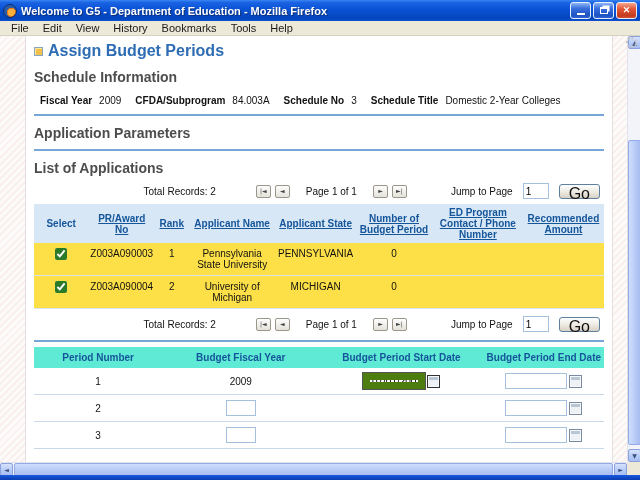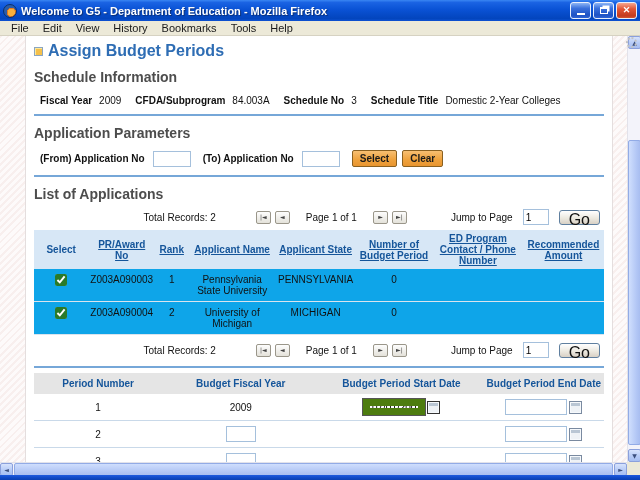--- a/index.html
+++ b/index.html
@@ -70,25 +70,25 @@
     border:1px solid #5f7f9f;border-radius:3px;font-size:16px;padding:0 9px;height:15px;
     font-family:"Liberation Sans",sans-serif;color:#111;}
 
   
   table{border-collapse:collapse;width:100%;margin-top:5px;}
   .apps th{background:#d7e7f6;color:#15559a;font-size:10px;font-weight:bold;padding:3px 2px;
     text-align:center;vertical-align:middle;}
   .apps th span{text-decoration:underline;cursor:pointer;}
   .apps td{font-size:10px;text-align:center;padding:5px 2px;border-bottom:1px solid #d9e4ee;
     vertical-align:top;color:#111;}
-  .apps tbody tr{background:#0ea5e9;}
+  .apps tbody tr{background:#fde047;}
   input.chk{width:12px;height:12px;accent-color:#2a7a2a;}
 
   
-  .budget th{background:#e5e5e5;color:#15559a;font-size:10px;font-weight:bold;padding:5px 2px;text-align:center;}
+  .budget th{background:#5eead4;color:#15559a;font-size:10px;font-weight:bold;padding:5px 2px;text-align:center;}
   .budget td{font-size:10px;text-align:center;padding:5px 2px;border-bottom:1px solid #c9d9e9;
     height:25px;vertical-align:middle;color:#111;}
   .datewrap{display:inline-flex;align-items:center;gap:2px;}
   .inp-date{width:62px;}
   .inp-date.focused{border:7px solid #4d7c0f;box-shadow:0 0 0 1px #555;}
   .inp-fy{width:30px;}
   .cal-icon{width:13px;height:13px;border:1px solid #7a8aa0;background:
     linear-gradient(180deg,#b9c6d4 0 4px,#eef2f6 4px),#dfe6ee;display:inline-block;
     box-shadow:inset 0 0 0 1px #f6f9fc;}
   .cal-icon.dark{border:1px solid #333;}
@@ -157,28 +157,20 @@
       <b>CFDA/Subprogram</b>
       <span>84.003A</span>
       <b>Schedule No</b>
       <span>3</span>
       <b>Schedule Title</b>
       <span>Domestic 2-Year Colleges</span>
     </div>
     <div class="divider"></div>
 
     <div class="section-label">Application Parameters</div>
-    <div class="params-row">
-      <b>(From) Application No</b>
-      <input class="txt inp-app" style="">
-      <b>(To) Application No</b>
-      <input class="txt inp-app" style="">
-      <button class="btn-orange">Select</button>
-      <button class="btn-orange">Clear</button>
-    </div>
     <div class="divider"></div>
 
     <div class="section-label">List of Applications</div>
 
     <div class="pag">
       <span class="total"><span>Total Records:</span>&nbsp;<span>2</span></span>
       <span class="navbtn">|◄</span>
       <span class="navbtn">◄</span>
       <span class="pagetxt">Page 1 of 1</span>
       <span class="navbtn">►</span>

